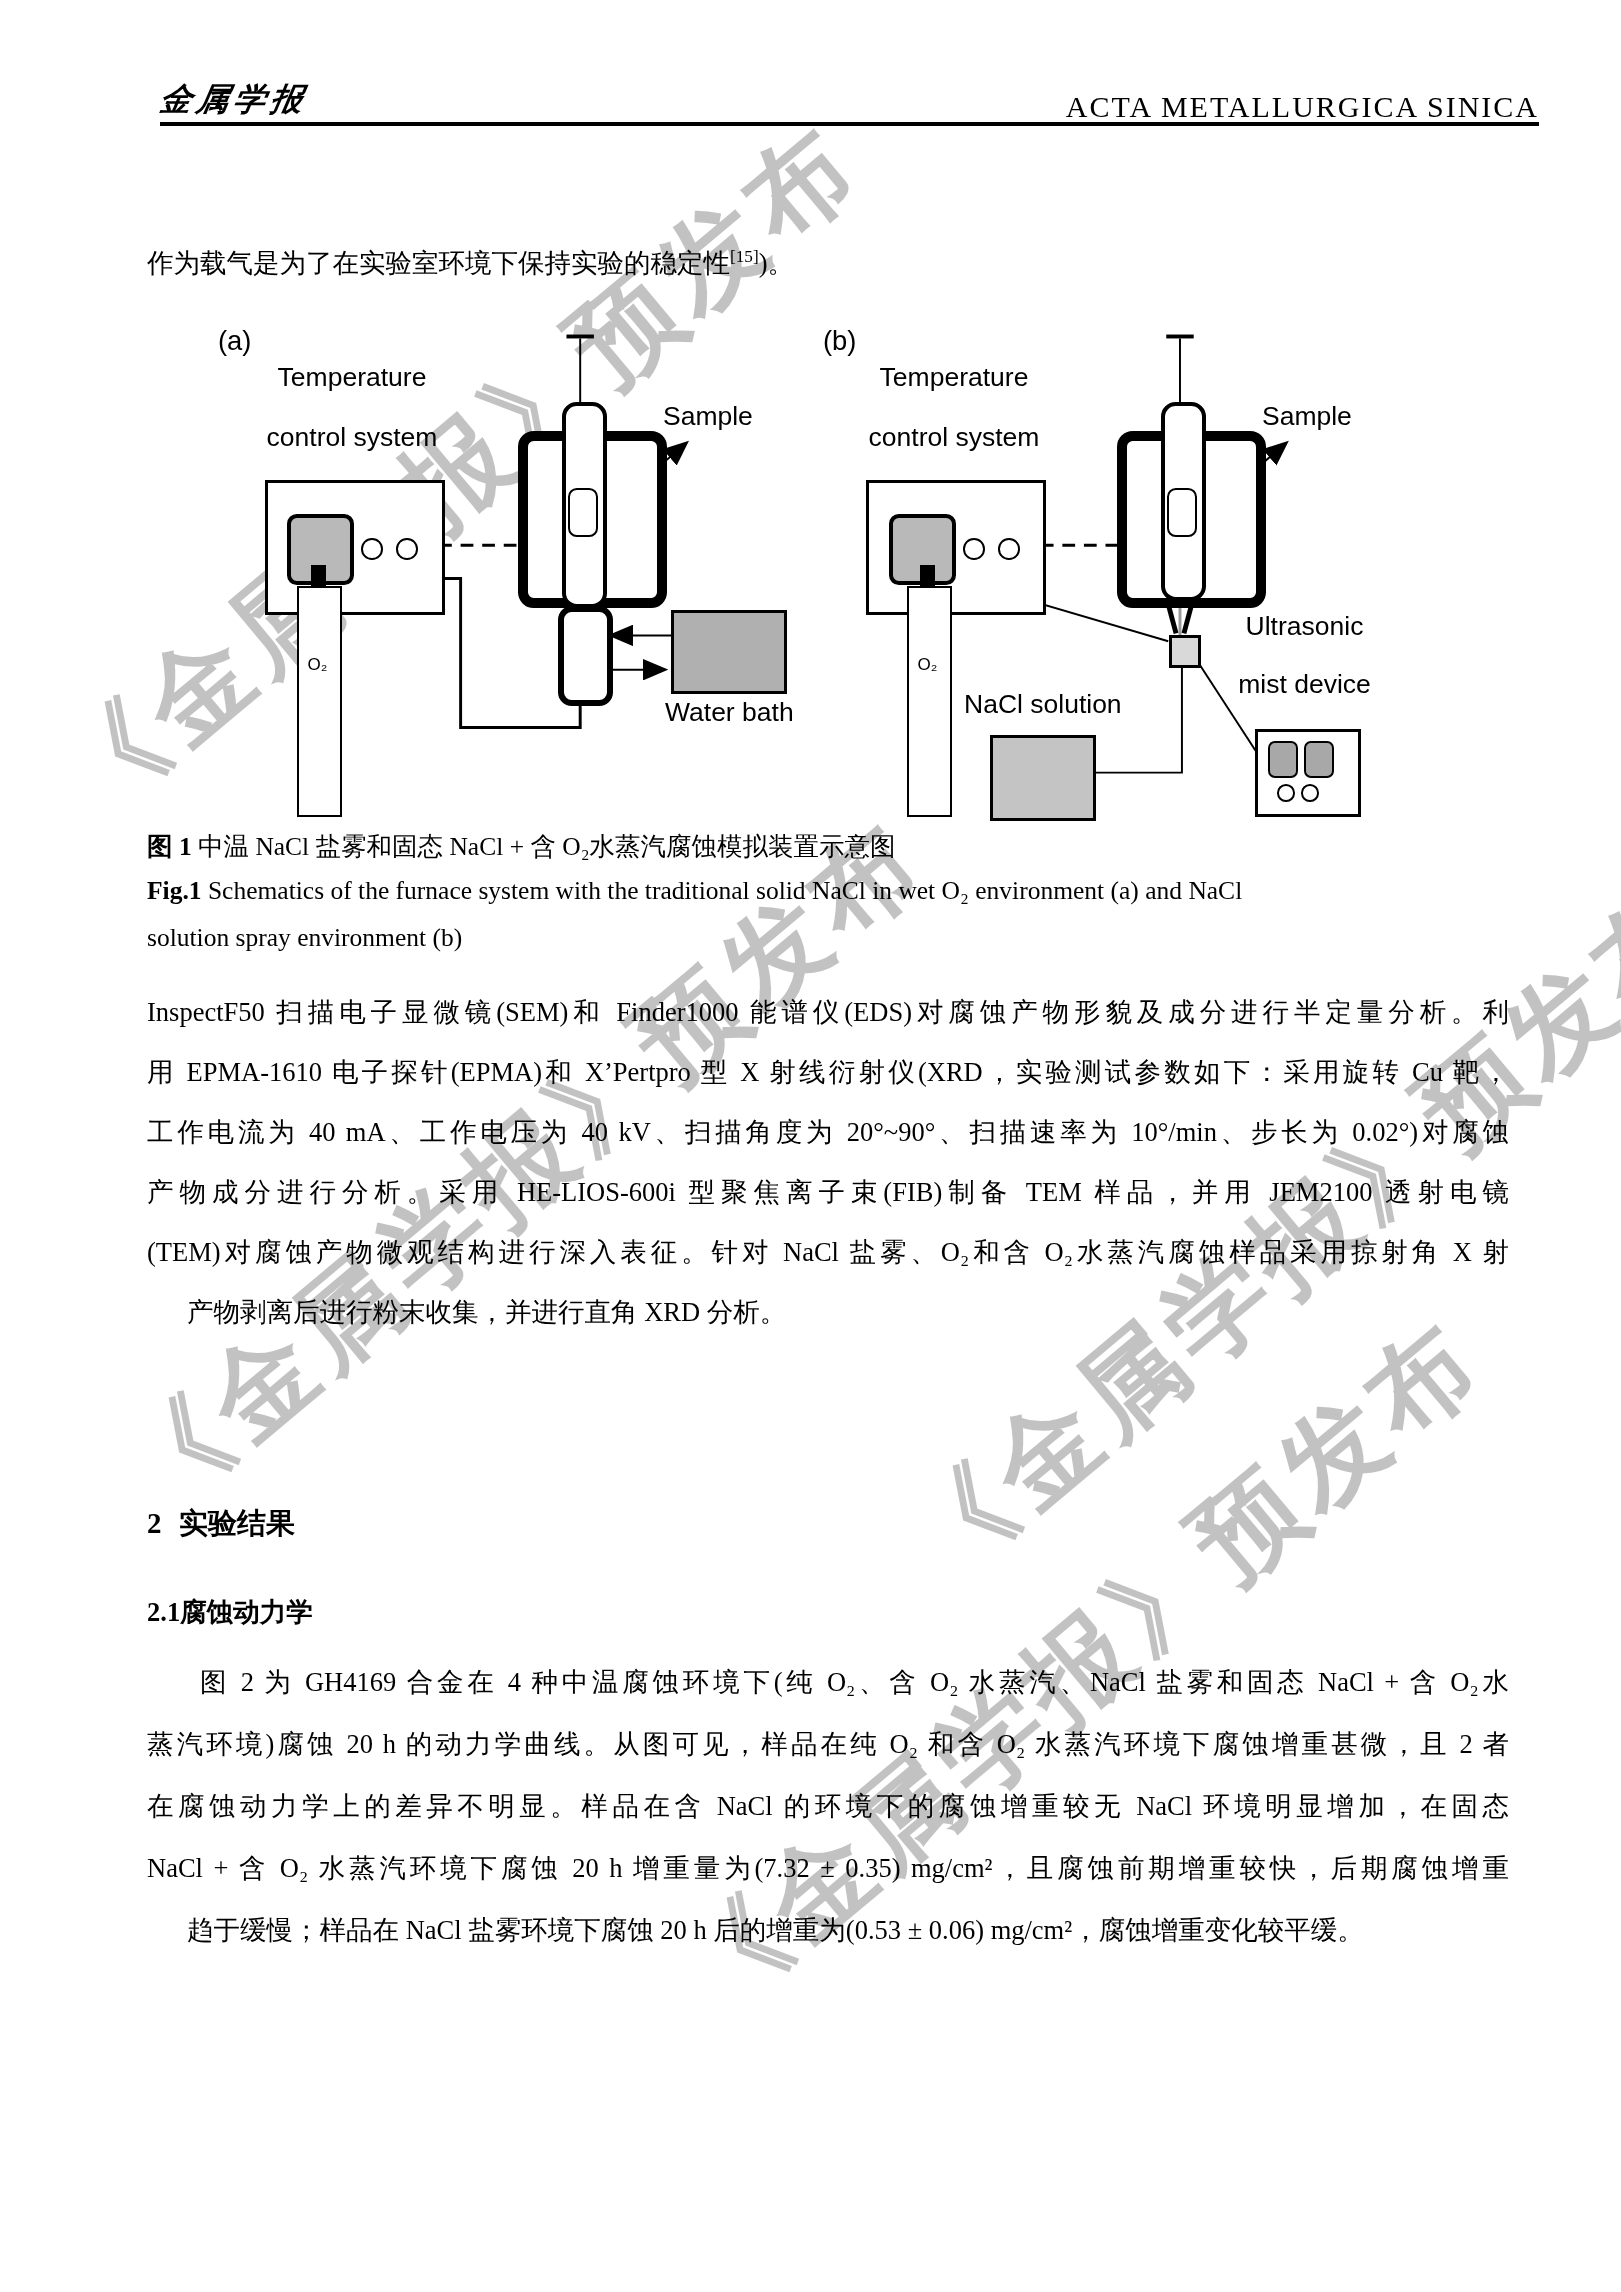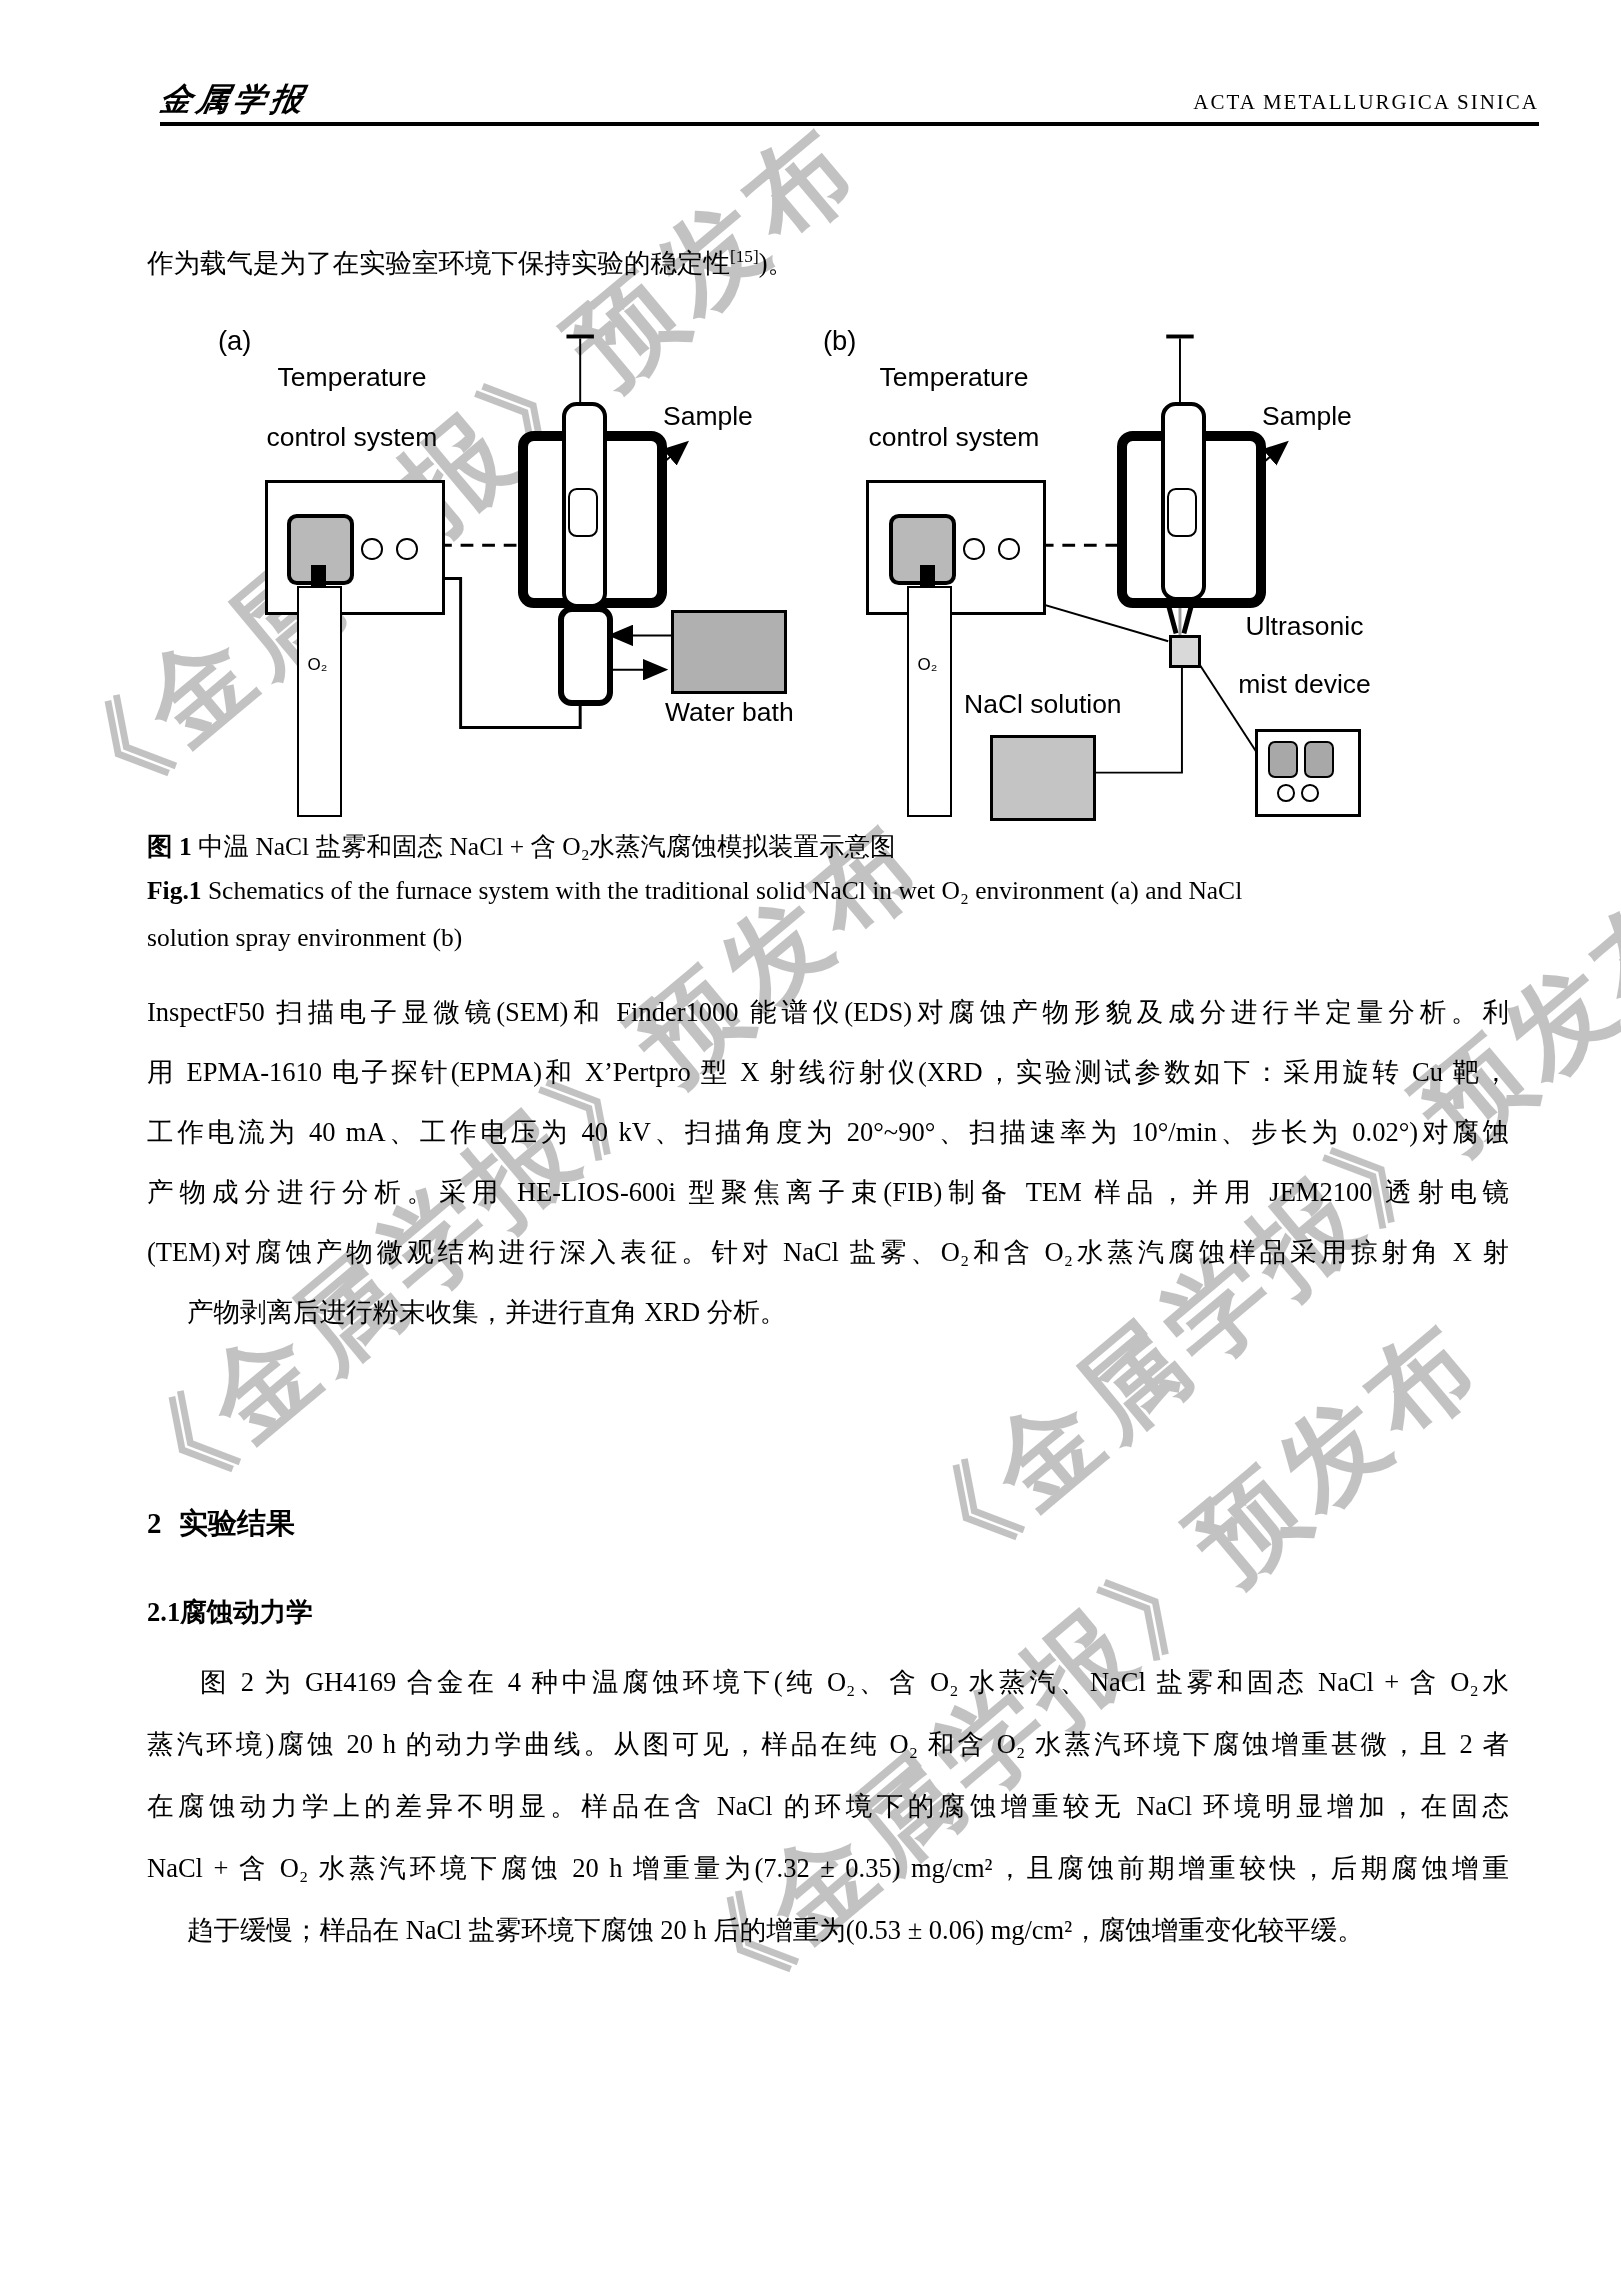--- a/index.html
+++ b/index.html
@@ -16,21 +16,21 @@
     font-size:104px;letter-spacing:7.8px;color:rgba(0,0,0,0.24);
     transform:rotate(-40deg);transform-origin:center;
     font-family:"Liberation Serif","DejaVu Serif",serif;
   }
   
   .logo{
     left:160px;top:78px;font-size:32px;font-weight:bold;font-style:italic;
     letter-spacing:4.9px;transform:skewX(-10deg);
   }
   .journal-en{
-    right:82px;top:90px;font-size:21px;letter-spacing:2px;
+    right:82px;top:90px;font-size:30px;letter-spacing:2px;
   }
   .header-rule{left:160px;top:122px;width:1379px;height:3.9px;background:#000;}
   
   .intro{left:147px;top:239px;width:1362px;font-size:26.5px;line-height:35px;}
   .sup{vertical-align:super;font-size:0.65em;}
   
   .fig-sans{font-family:"Liberation Sans","DejaVu Sans",sans-serif;font-size:26.5px;line-height:29px;}
   .panel-label{font-family:"Liberation Sans","DejaVu Sans",sans-serif;font-size:27.4px;}
   .ctrl-box{border:3.9px solid #000;background:#fff;}
   .ctrl-btn{border:4.9px solid #000;border-radius:9.8px;background:#b9b9b9;}

